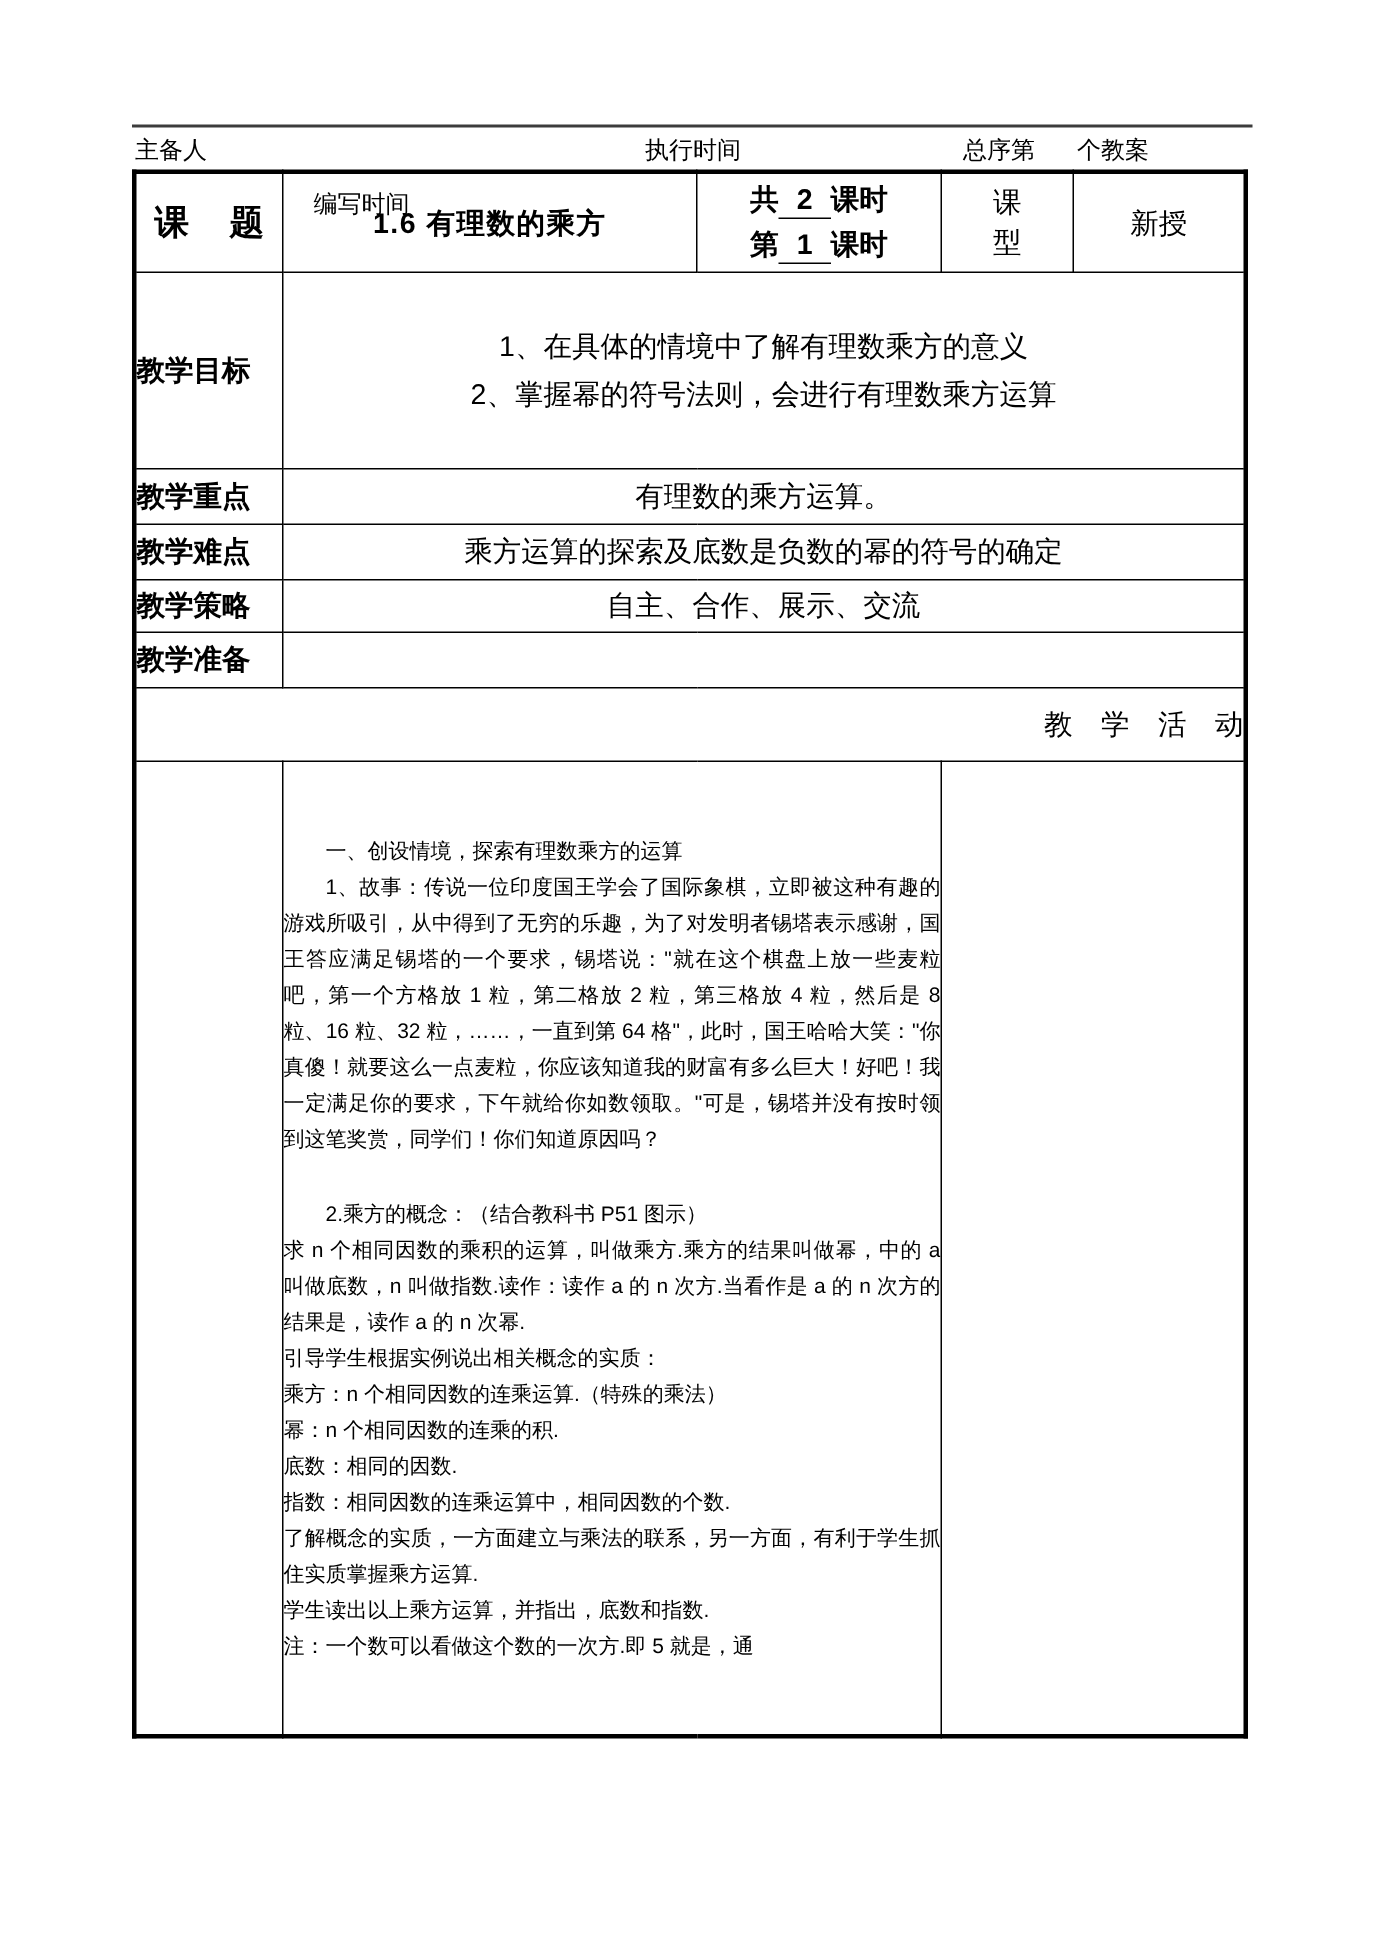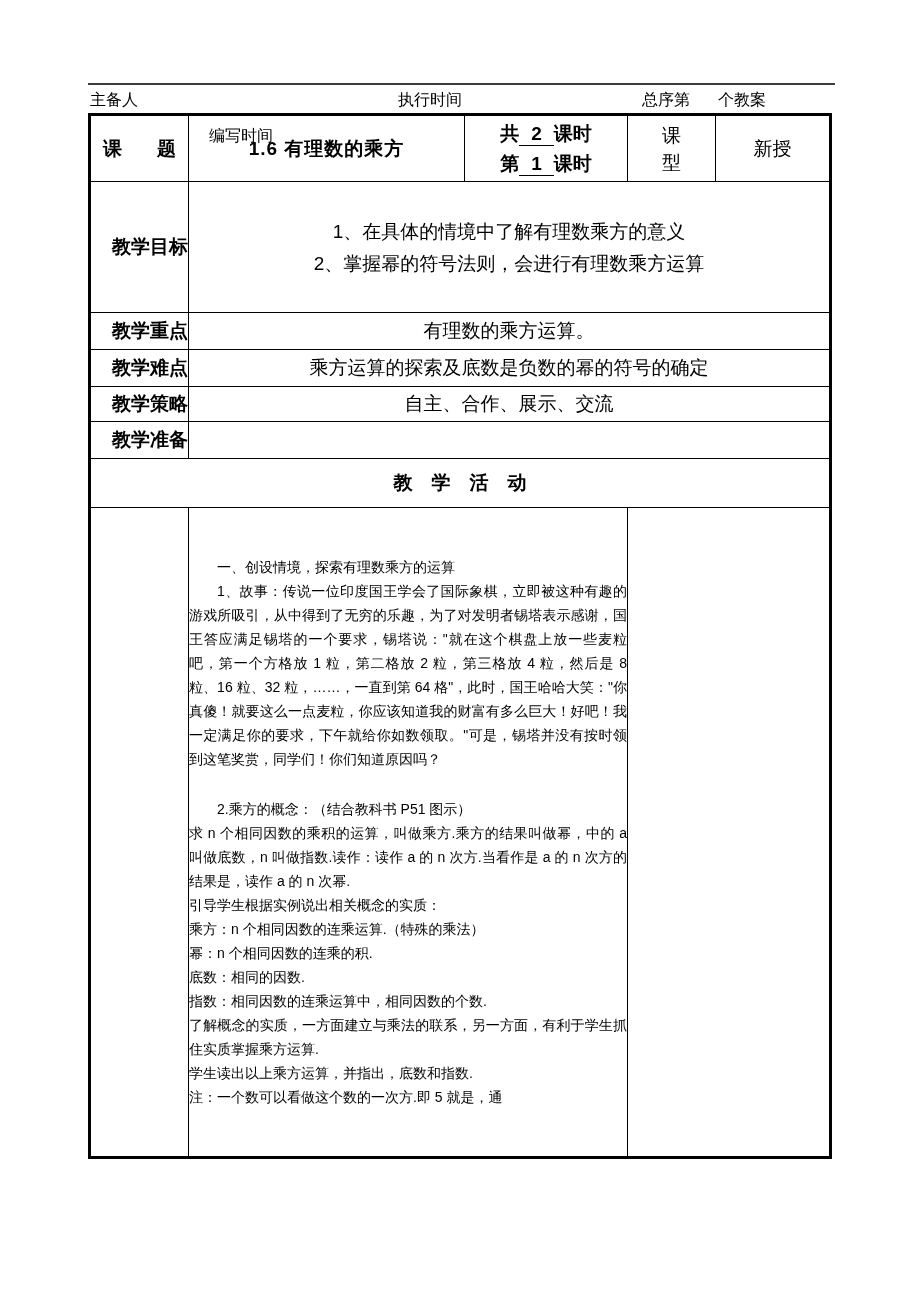--- a/index.html
+++ b/index.html
@@ -10,41 +10,41 @@
     position:relative;overflow:hidden;
   }
   
   .top-strip{
     position:absolute;left:88px;top:83px;width:747px;height:28px;
     border-top:2px solid #3c3c3c;
   }
   .top-strip span{position:absolute;top:5px;font-size:16px;white-space:nowrap;}
   .f-producer{left:2px;}
   .f-write{left:121px;margin-top:36px;}
-  .f-exec{left:310px;}
+  .f-exec{left:342px;}
   .f-serial-pre{left:554px;}
   .f-serial-post{left:630px;}
   
   table.plan{
     position:absolute;left:88px;top:113px;width:741px;
     border-collapse:collapse;table-layout:fixed;
     border:3px solid #000;
   }
   table.plan td{
     border:1px solid #000;
     box-sizing:border-box;
     padding:0;
     vertical-align:middle;
     font-size:19px;
   }
   td.lbl{
-    font-weight:bold;font-size:18px;text-align:right;
+    font-weight:bold;font-size:18px;text-align:left;
   }
   td.lbl-justify div{
-    font-weight:bold;font-size:19px;
+    font-weight:bold;font-size:23px;
     padding:0 12px;
     text-align:justify;text-align-last:justify;
   }
   td.title-cell{
     text-align:center;font-weight:bold;font-size:26px;letter-spacing:1px;
   }
   td.periods-cell{
     text-align:center;font-size:18px;line-height:30px;font-weight:bold;
   }
   .fill-blank{
@@ -56,21 +56,21 @@
     text-align:center;font-size:18px;line-height:27px;
   }
   td.type-val{
     text-align:center;font-size:18px;
   }
   td.content{
     text-align:center;padding:2px 8px 2px 9px;
   }
   td.goal-cell p{margin:7px 0;line-height:25px;}
   td.banner-cell{
-    text-align:center;font-weight:bold;font-size:20px;
+    text-align:right;font-weight:normal;font-size:20px;
   }
   td.proc-head{
     text-align:center;font-weight:bold;font-size:18px;
   }
   td.body-cell{
     vertical-align:top;
     height:650px;
     padding:4px 8px 0 9px;
     overflow:hidden;
   }

